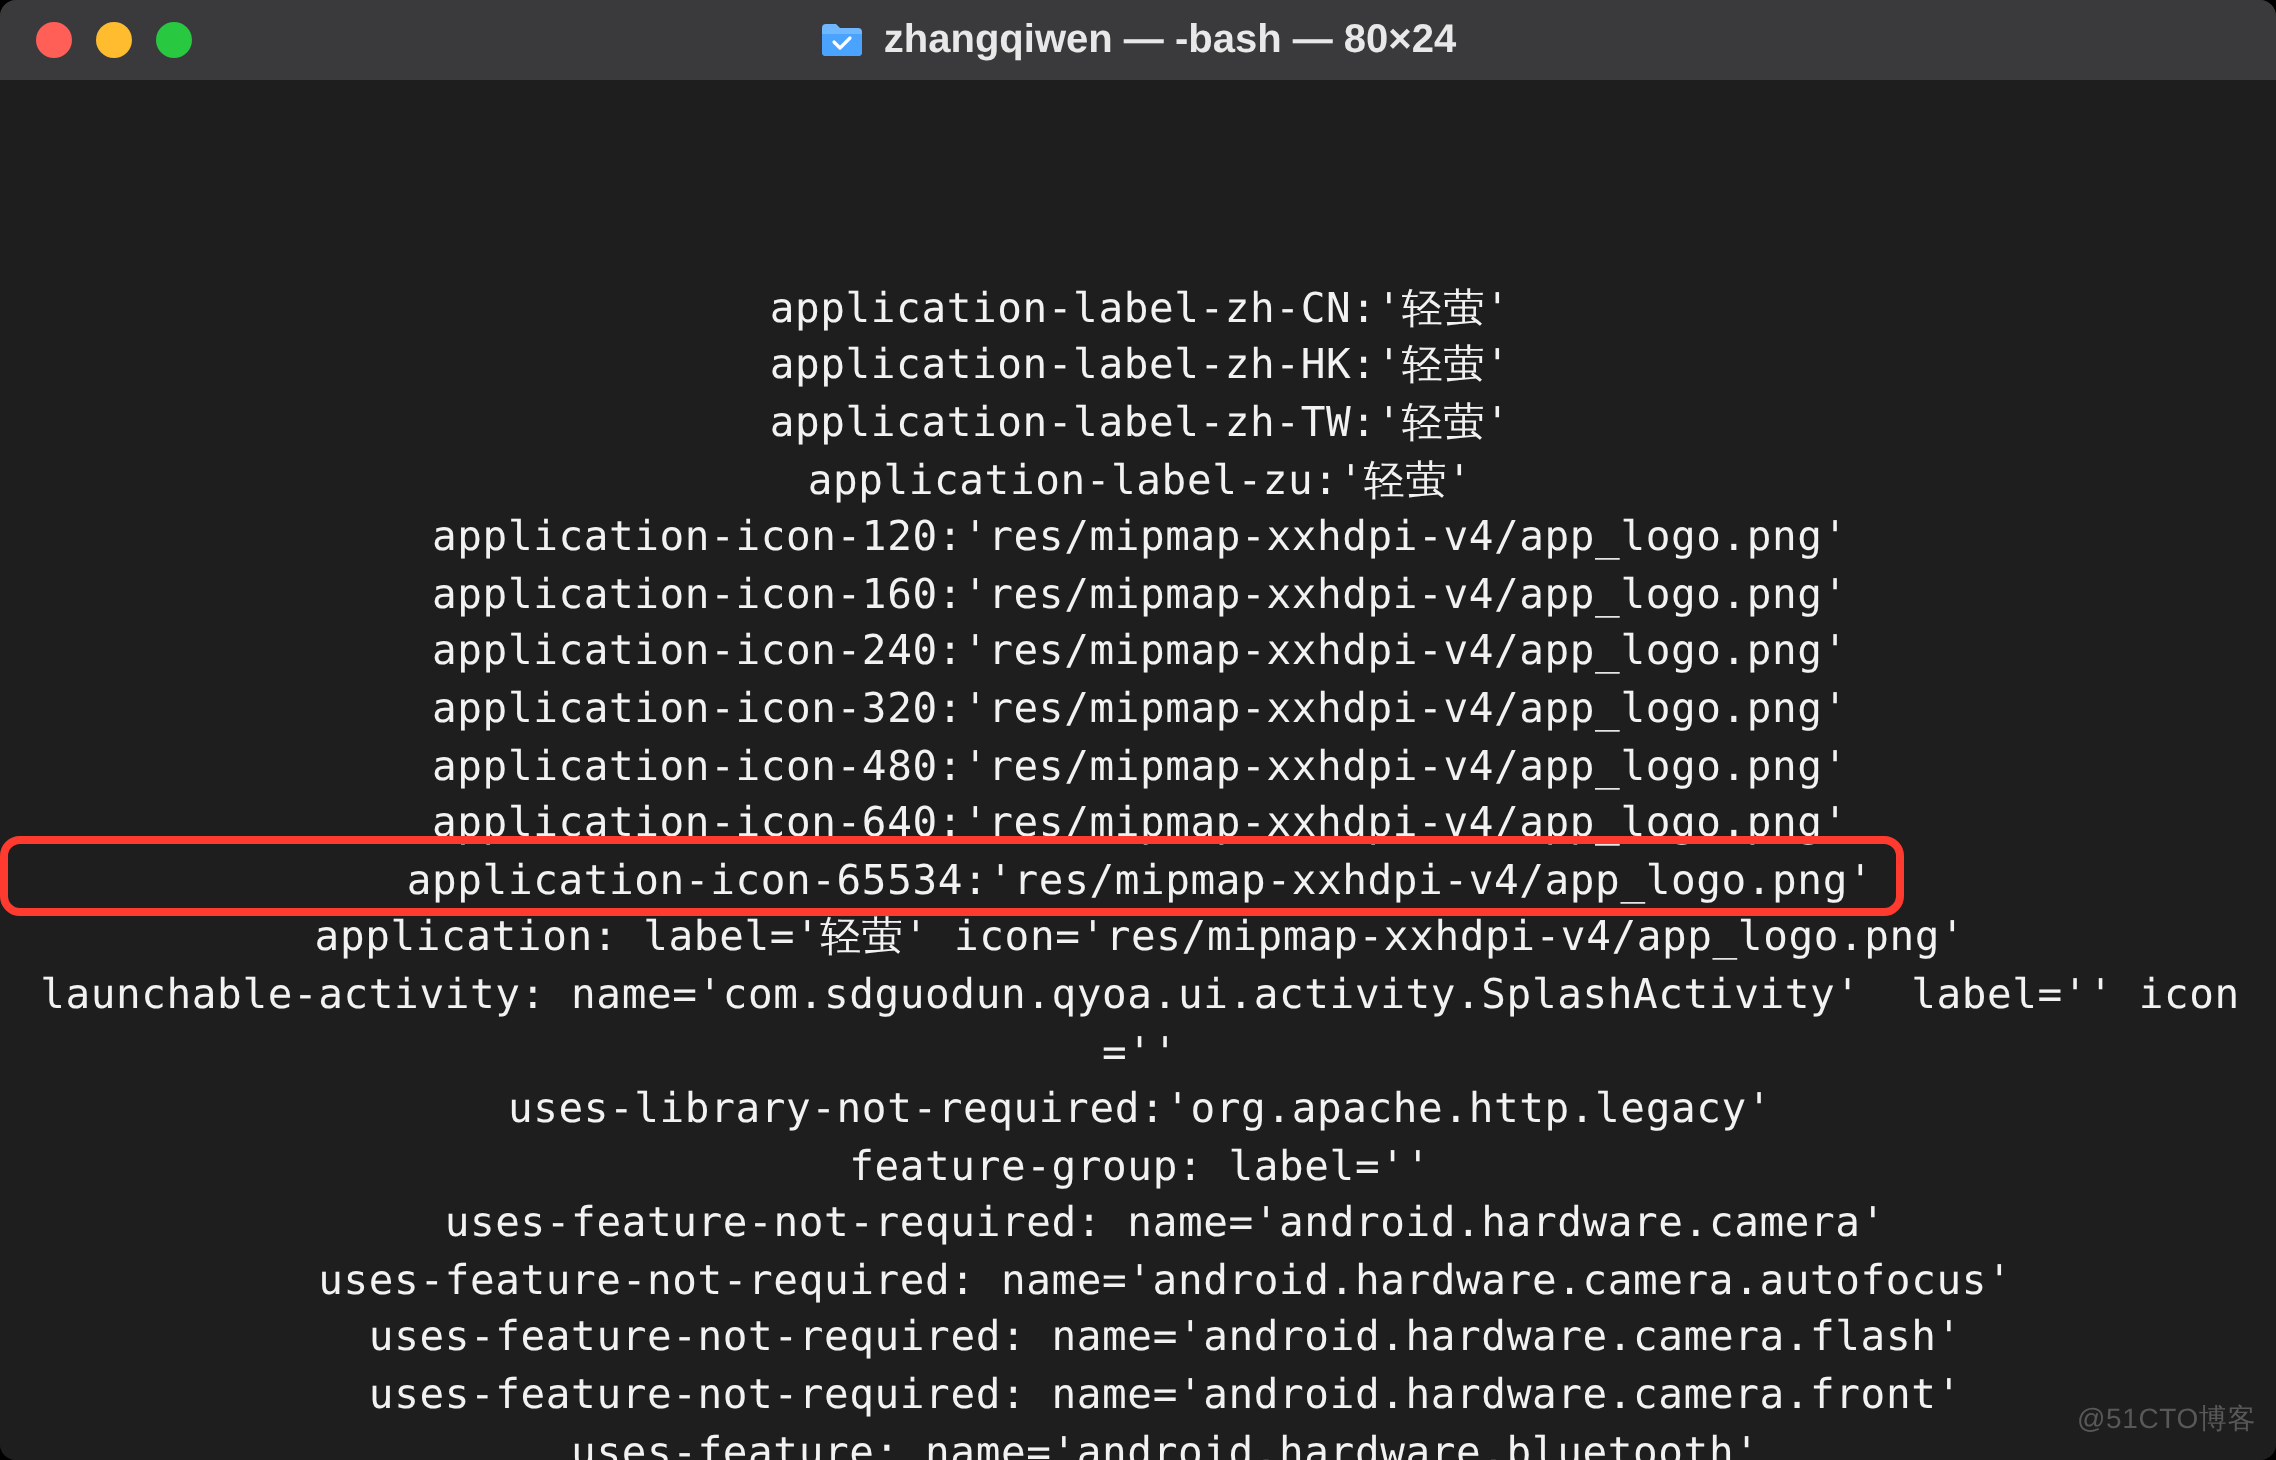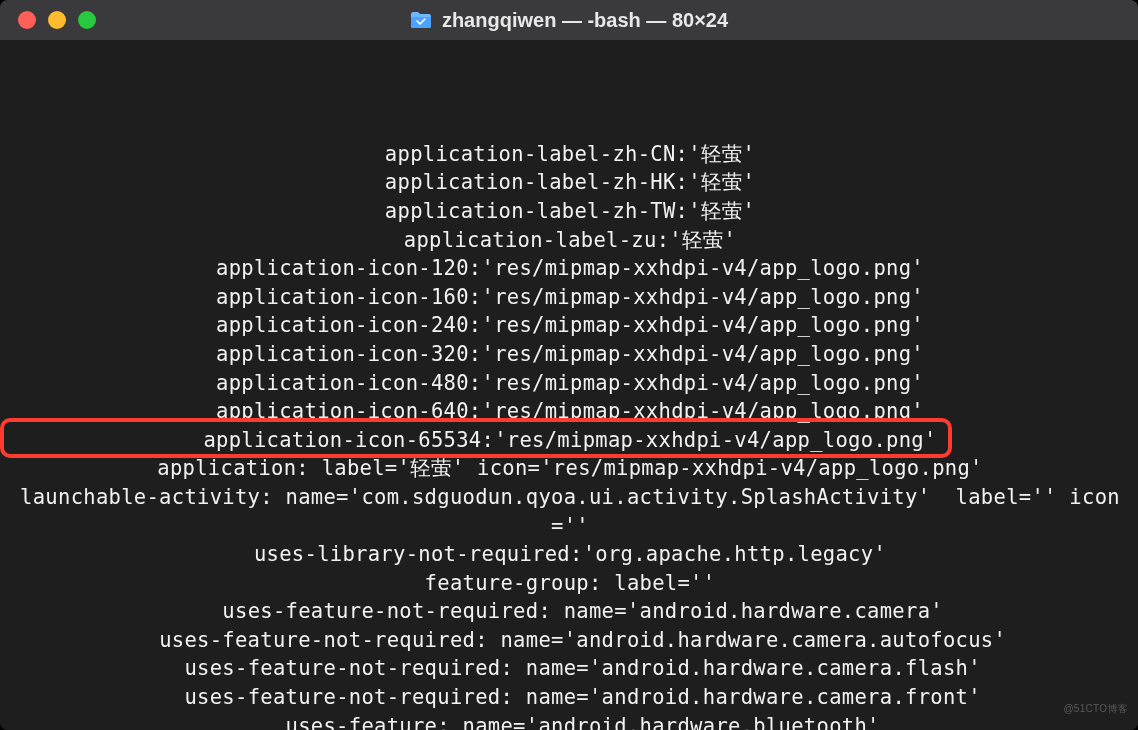--- a/index.html
+++ b/index.html
@@ -57,21 +57,21 @@
     position: absolute;
     border: 4px solid #ff3b30;
     border-radius: 10px;
     pointer-events: none;
   }
   .watermark {
     position: absolute;
     right: 10px; bottom: 6px;
     color: #888; opacity: 0.55;
     font-family: -apple-system, sans-serif;
-    font-size: 10px;
+    font-size: 14px;
     pointer-events: none;
   }
 </style>
 </head>
 <body>
 
 <div class="window">
 
   <div class="titlebar">
     <div class="traffic-lights">

